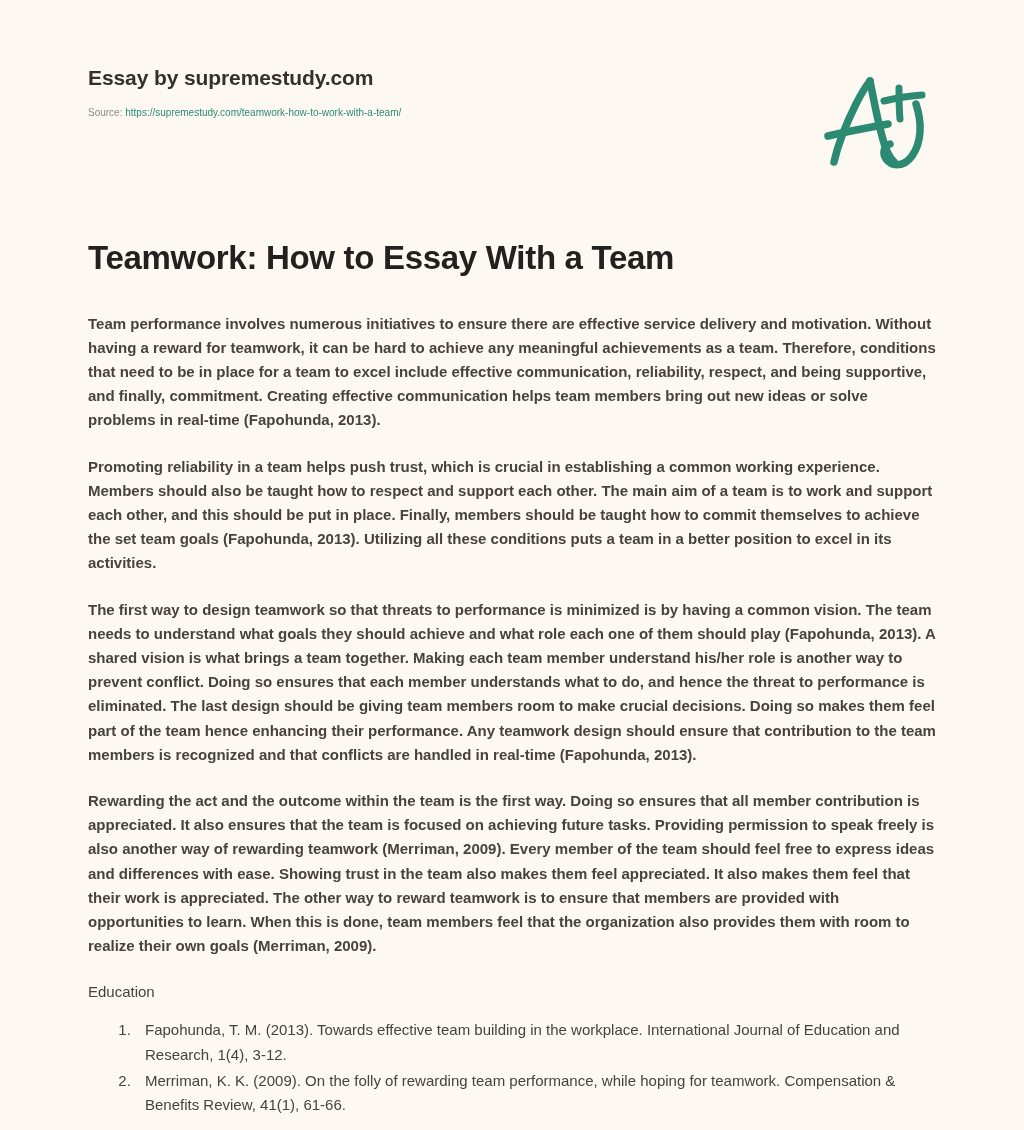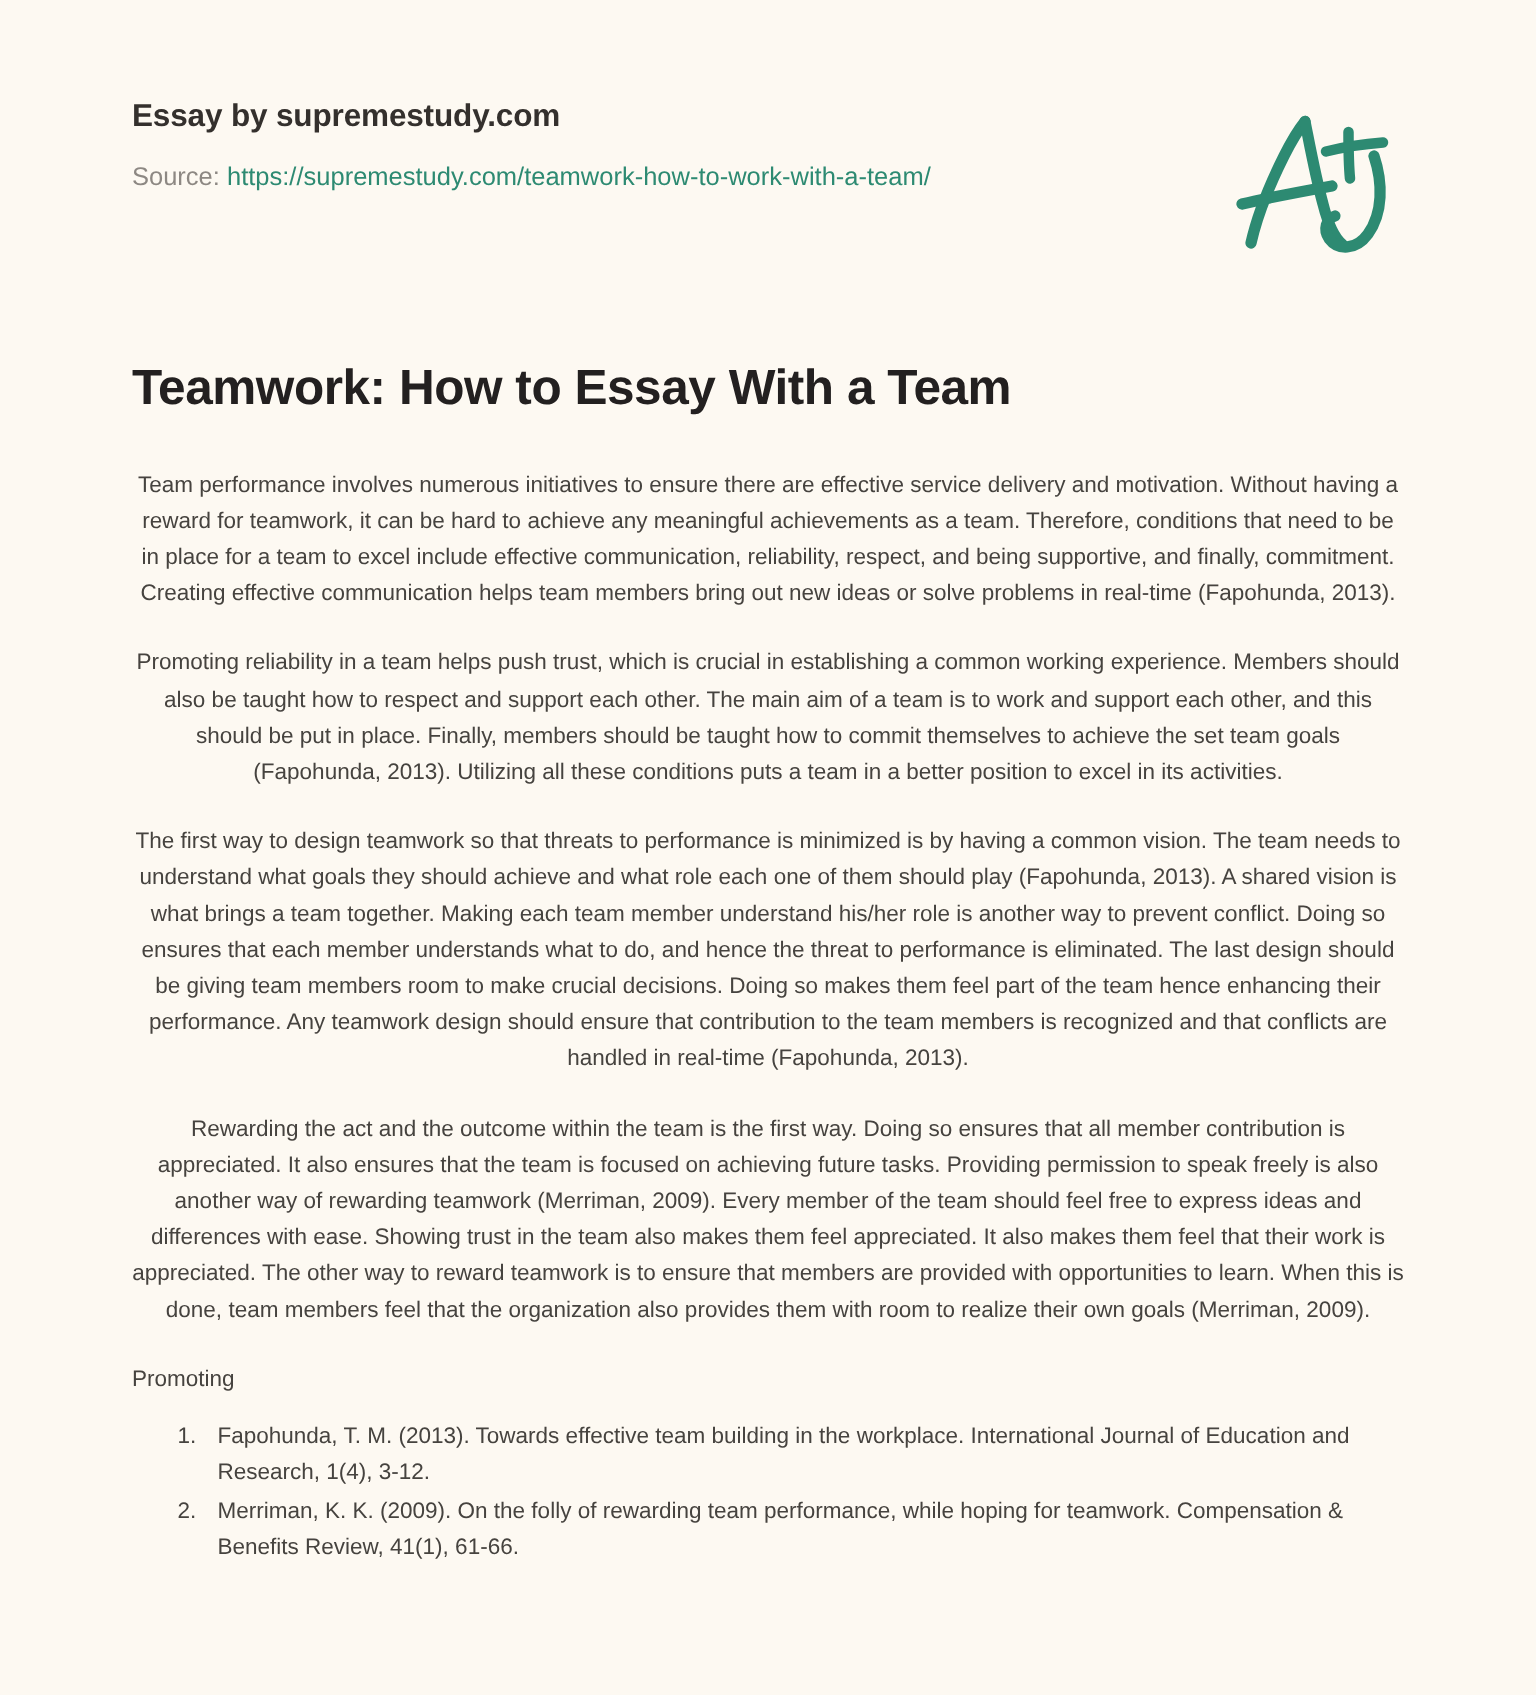--- a/index.html
+++ b/index.html
@@ -42,21 +42,21 @@
     font-size: 21px;
     font-weight: bold;
     color: #34302d;
     letter-spacing: -0.1px;
     line-height: 1.3;
     margin: 0;
   }
 
   .source-line {
     margin-top: 15px;
-    font-size: 17px;
+    font-size: 10px;
     line-height: 1.4;
     color: #8d8883;
     white-space: nowrap;
   }
 
   .source-label {
     color: #8d8883;
   }
 
   .source-url {
@@ -93,21 +93,22 @@
     line-height: 1.2;
     color: #232020;
     letter-spacing: -0.3px;
   }
 
   .para {
     margin: 0 0 22px 0;
     font-size: 15px;
     line-height: 24.2px;
     color: #46433f;
-    text-align: center;
+    text-align: left;
+    font-weight: bold;
   }
 
   .ref-heading {
     margin: 12px 0 14px 0;
     font-size: 15px;
     line-height: 24px;
     color: #46433f;
   }
 
   .ref-list {
@@ -162,21 +163,21 @@
 
   <div class="article">
 
     <h1 class="article-title">Teamwork: How to Essay With a Team</h1>
 
     <p class="para">Team performance involves numerous initiatives to ensure there are effective service delivery and motivation. Without having a reward for teamwork, it can be hard to achieve any meaningful achievements as a team. Therefore, conditions that need to be in place for a team to excel include effective communication, reliability, respect, and being supportive, and finally, commitment. Creating effective communication helps team members bring out new ideas or solve problems in real-time (Fapohunda, 2013).</p>
     <p class="para">Promoting reliability in a team helps push trust, which is crucial in establishing a common working experience. Members should also be taught how to respect and support each other. The main aim of a team is to work and support each other, and this should be put in place. Finally, members should be taught how to commit themselves to achieve the set team goals (Fapohunda, 2013). Utilizing all these conditions puts a team in a better position to excel in its activities.</p>
     <p class="para">The first way to design teamwork so that threats to performance is minimized is by having a common vision. The team needs to understand what goals they should achieve and what role each one of them should play (Fapohunda, 2013). A shared vision is what brings a team together. Making each team member understand his/her role is another way to prevent conflict. Doing so ensures that each member understands what to do, and hence the threat to performance is eliminated. The last design should be giving team members room to make crucial decisions. Doing so makes them feel part of the team hence enhancing their performance. Any teamwork design should ensure that contribution to the team members is recognized and that conflicts are handled in real-time (Fapohunda, 2013).</p>
     <p class="para">Rewarding the act and the outcome within the team is the first way. Doing so ensures that all member contribution is appreciated. It also ensures that the team is focused on achieving future tasks. Providing permission to speak freely is also another way of rewarding teamwork (Merriman, 2009). Every member of the team should feel free to express ideas and differences with ease. Showing trust in the team also makes them feel appreciated. It also makes them feel that their work is appreciated. The other way to reward teamwork is to ensure that members are provided with opportunities to learn. When this is done, team members feel that the organization also provides them with room to realize their own goals (Merriman, 2009).</p>
 
-    <div class="ref-heading">Promoting</div>
+    <div class="ref-heading">Education</div>
 
     <ol class="ref-list">
       <li>Fapohunda, T. M. (2013). Towards effective team building in the workplace. International Journal of Education and Research, 1(4), 3-12.</li>
       <li>Merriman, K. K. (2009). On the folly of rewarding team performance, while hoping for teamwork. Compensation &amp; Benefits Review, 41(1), 61-66.</li>
     </ol>
 
   </div>
 
 </div>
 

